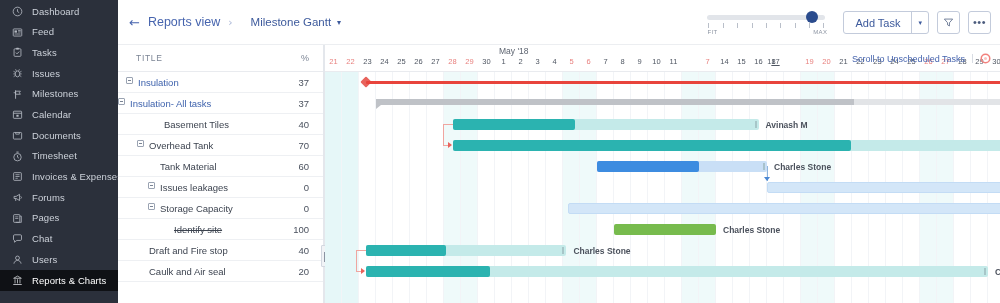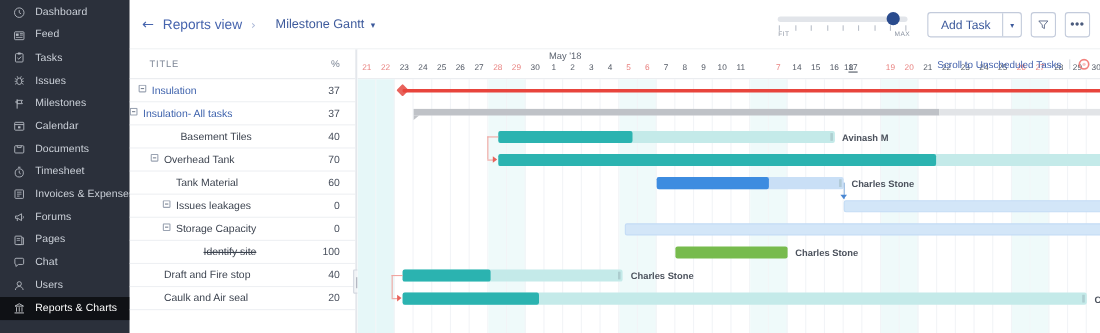--- a/index.html
+++ b/index.html
@@ -500,21 +500,21 @@
               <span class="td-pct">0</span>
             </div>
             <div class="trow">
               <span class="td-title" style="padding-left:30px">
                 <span class="expander"></span>
                 <span class="txt">Storage Capacity</span>
               </span>
               <span class="td-pct">0</span>
             </div>
             <div class="trow">
-              <span class="td-title done" style="padding-left:55px">
+              <span class="td-title done" style="padding-left:44px">
                 <span style="display:inline-block;width:12px"></span>
                 <span class="txt">Identify site</span>
               </span>
               <span class="td-pct">100</span>
             </div>
             <div class="trow">
               <span class="td-title" style="padding-left:19px">
                 <span style="display:inline-block;width:12px"></span>
                 <span class="txt">Draft and Fire stop</span>
               </span>

